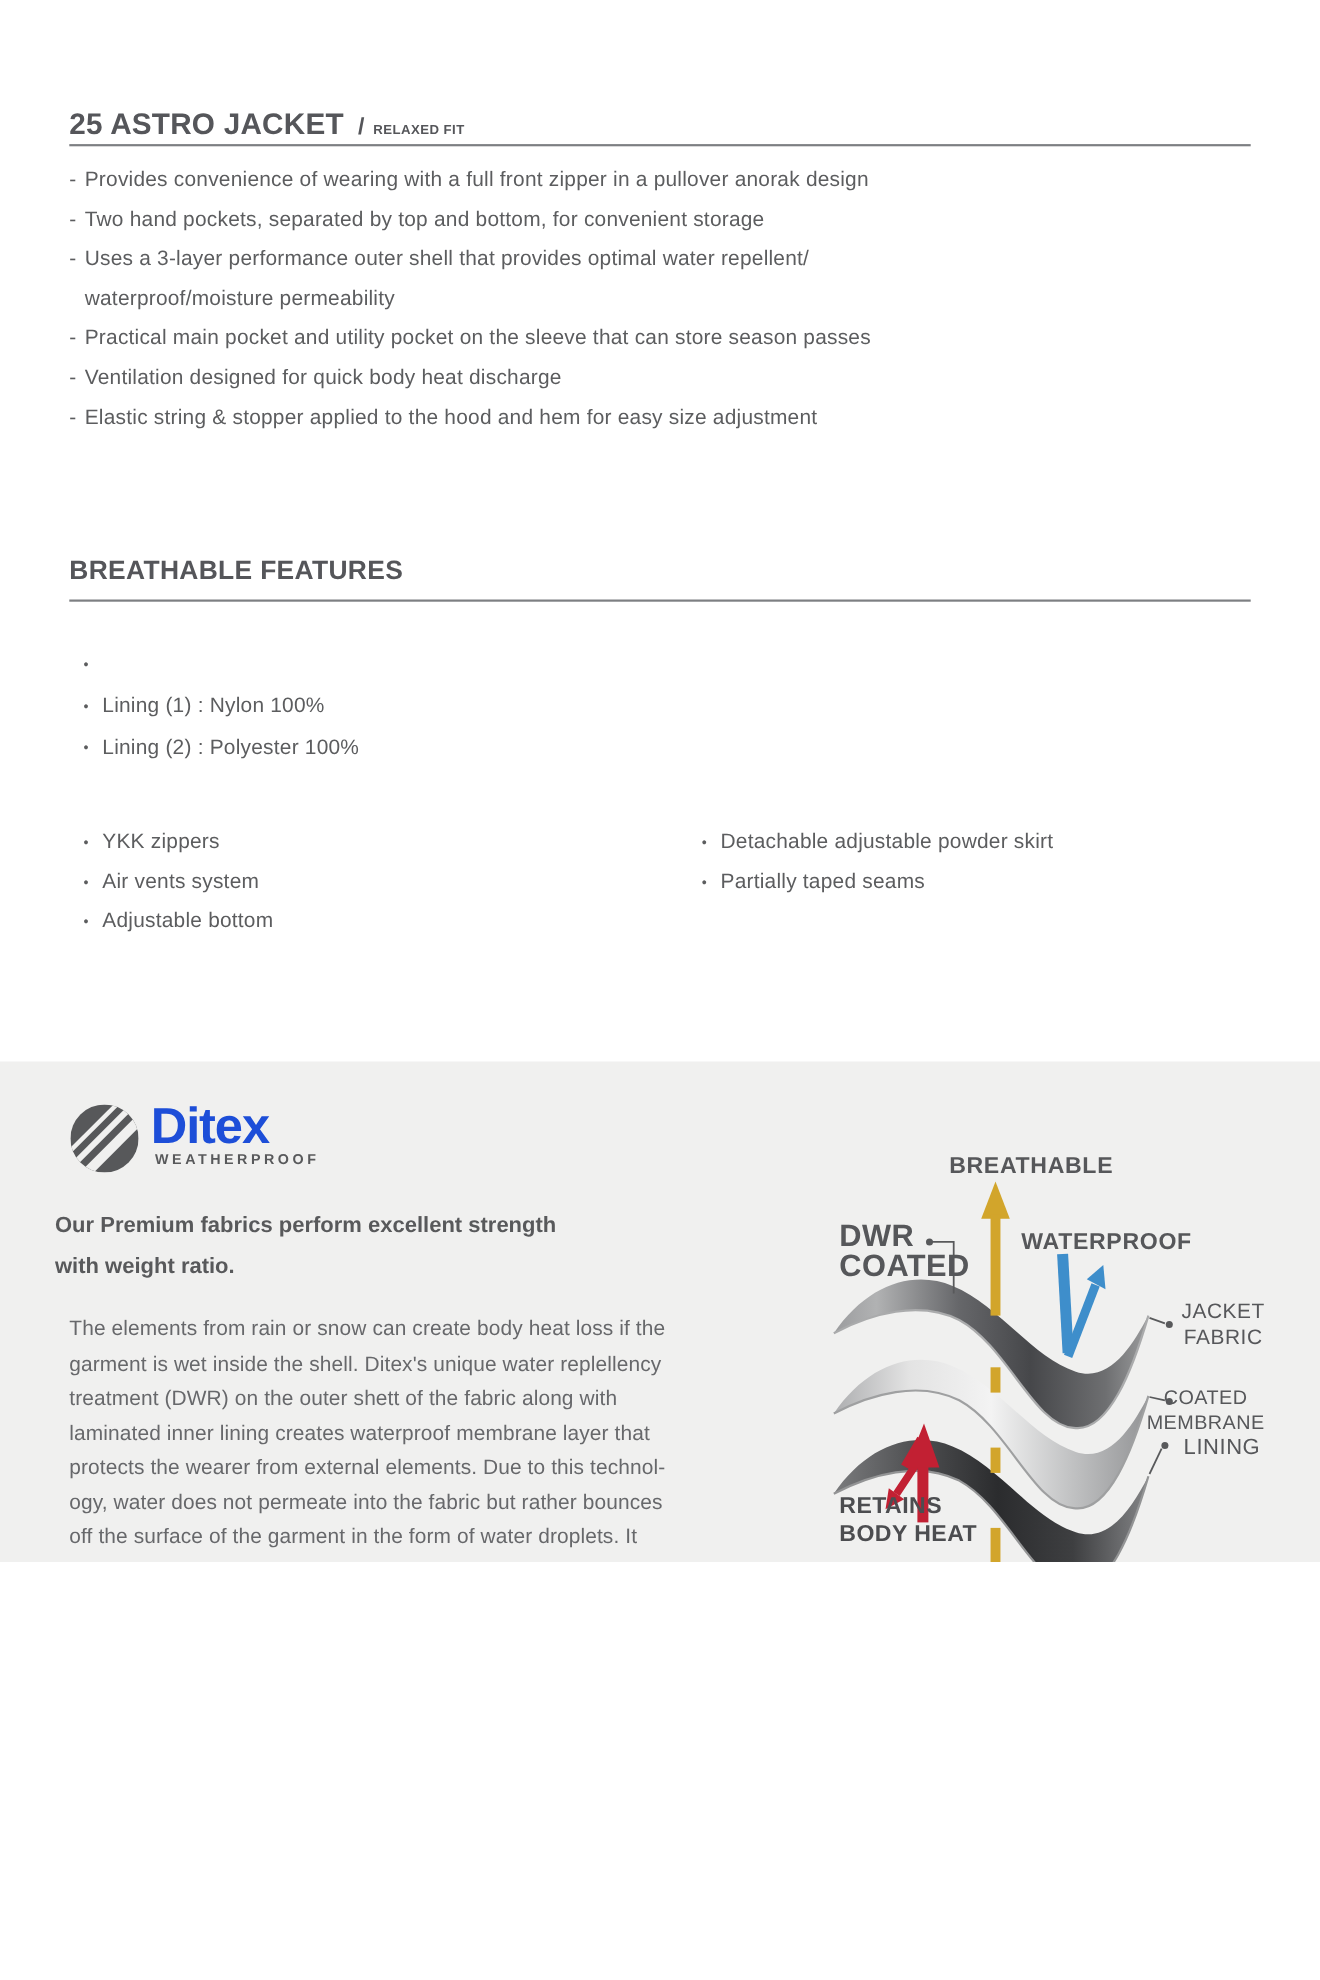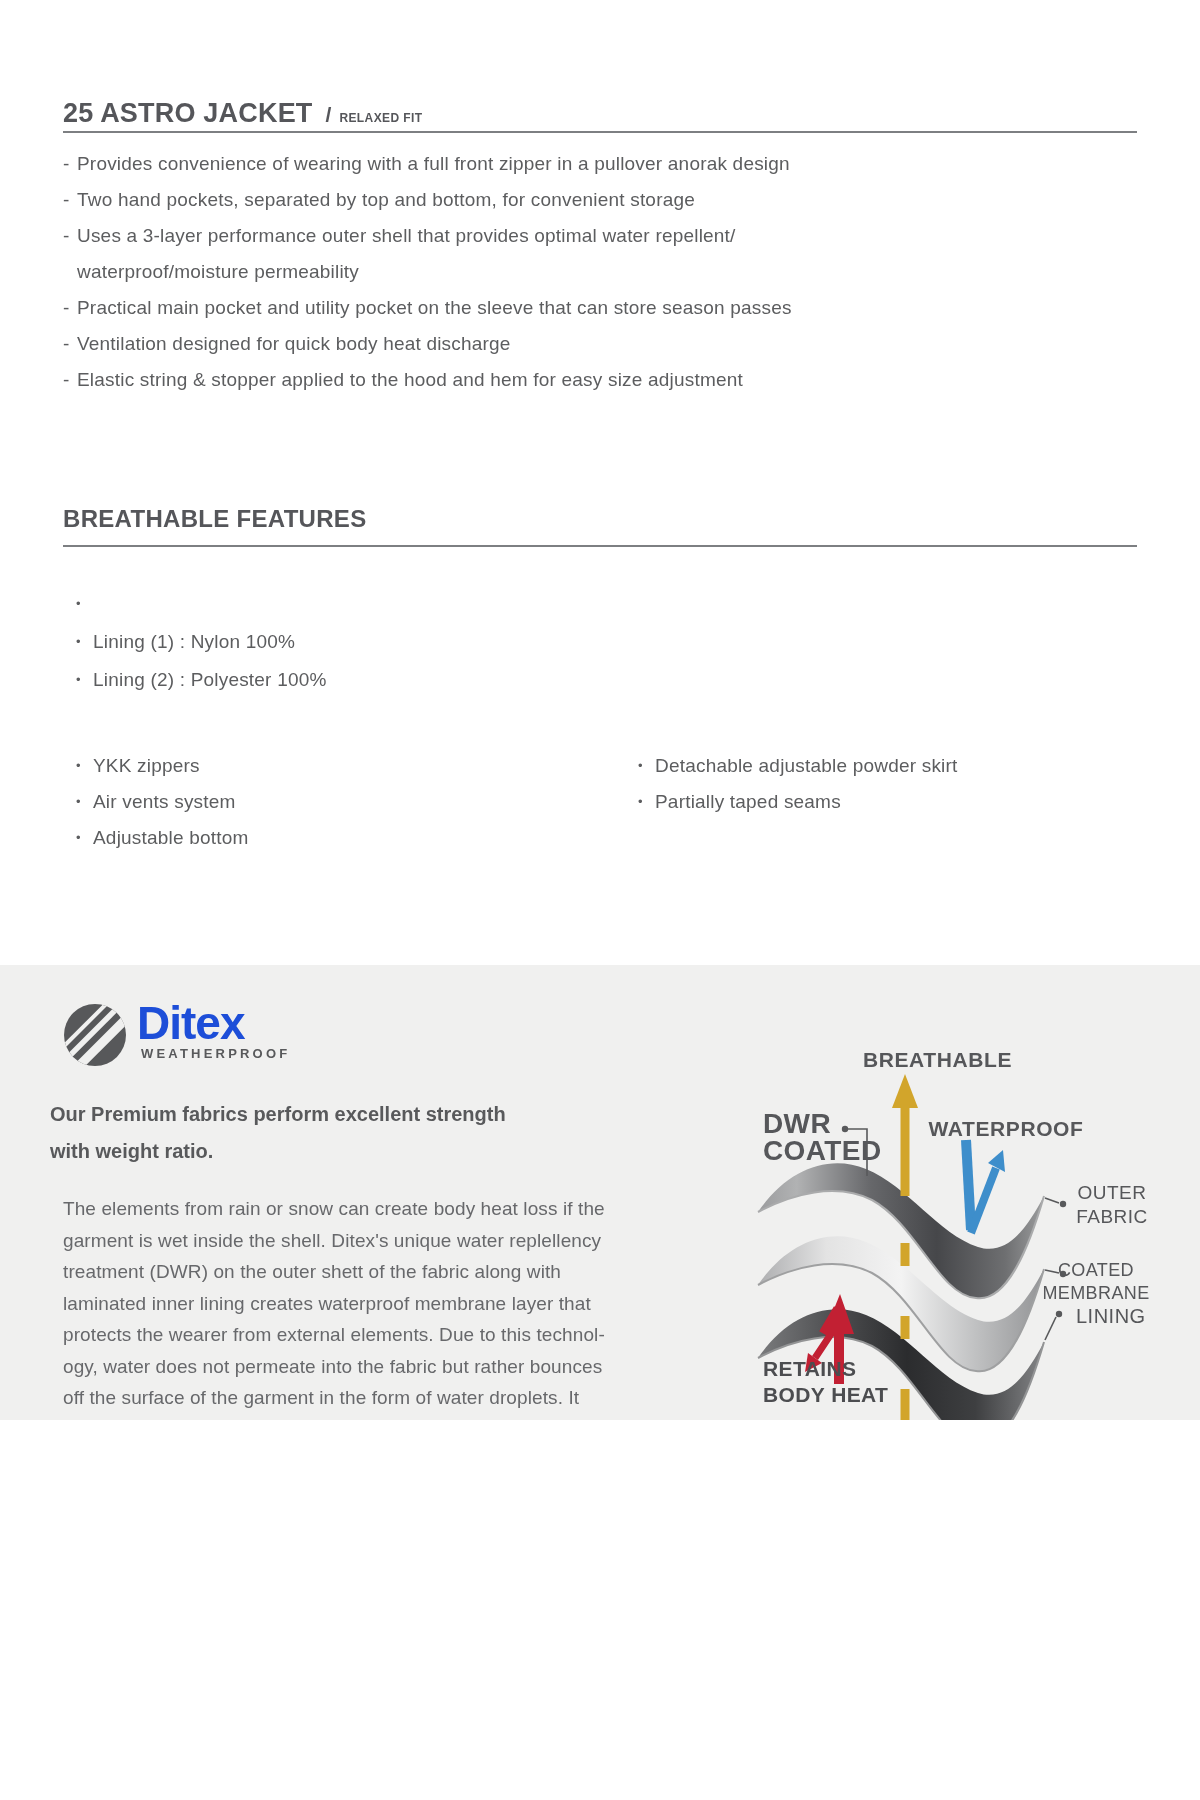--- a/index.html
+++ b/index.html
@@ -245,21 +245,21 @@
       <circle cx="423" cy="274" r="3.2" fill="#58595b"></circle>
       <line x1="405" y1="340" x2="416" y2="317" stroke="#58595b" stroke-width="1.6"></line>
       <circle cx="419" cy="314" r="3.2" fill="#58595b"></circle>
     </g>
   </svg>
 
   <div class="abs dlab" id="lab-breathable">BREATHABLE</div>
   <div class="abs dlab prelines" id="lab-dwr">DWR
 COATED</div>
   <div class="abs dlab" id="lab-waterproof">WATERPROOF</div>
-  <div class="abs dlab prelines" id="lab-outer">OUTER
+  <div class="abs dlab prelines" id="lab-outer">JACKET
 FABRIC</div>
   <div class="abs dlab prelines" id="lab-membrane">COATED
 MEMBRANE</div>
   <div class="abs dlab" id="lab-lining">LINING</div>
   <div class="abs dlab prelines" id="lab-retains">RETAINS
 BODY HEAT</div>
 
   <div class="abs" id="breath-label">BREATHABILITY</div>
   <div class="abs hline" id="gold-line"></div>
   <div class="abs" id="gold-diag"></div>

